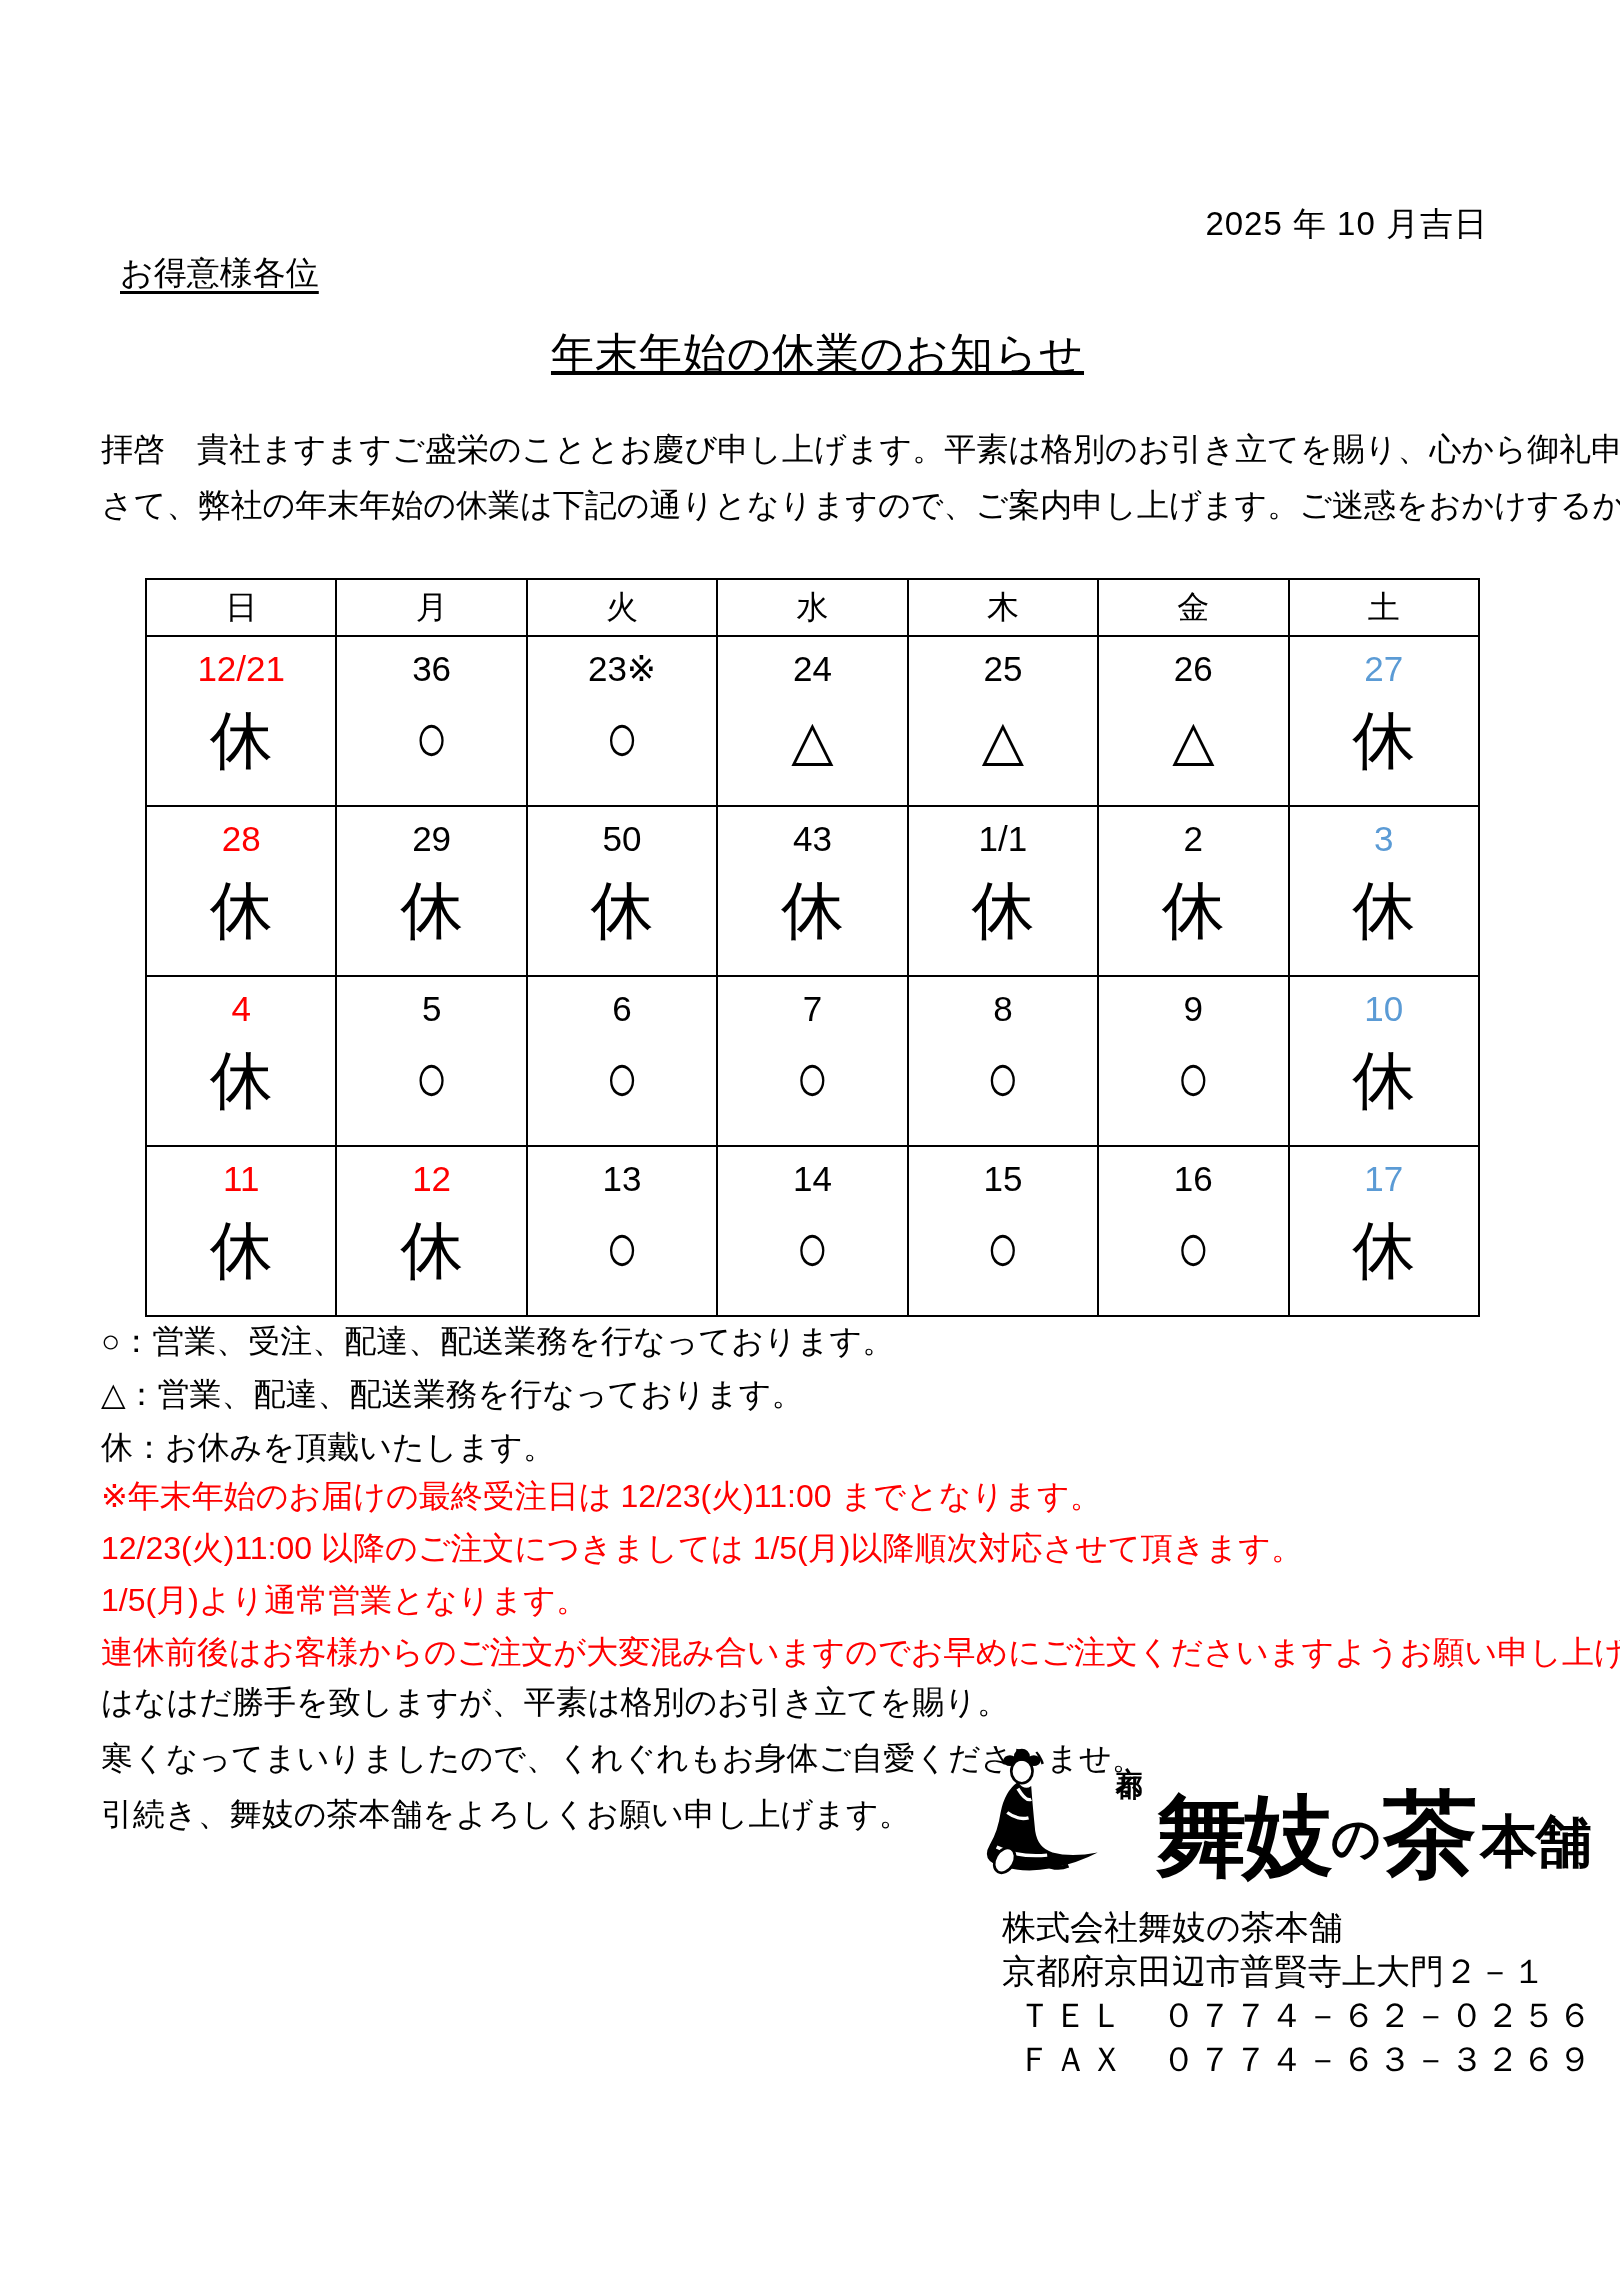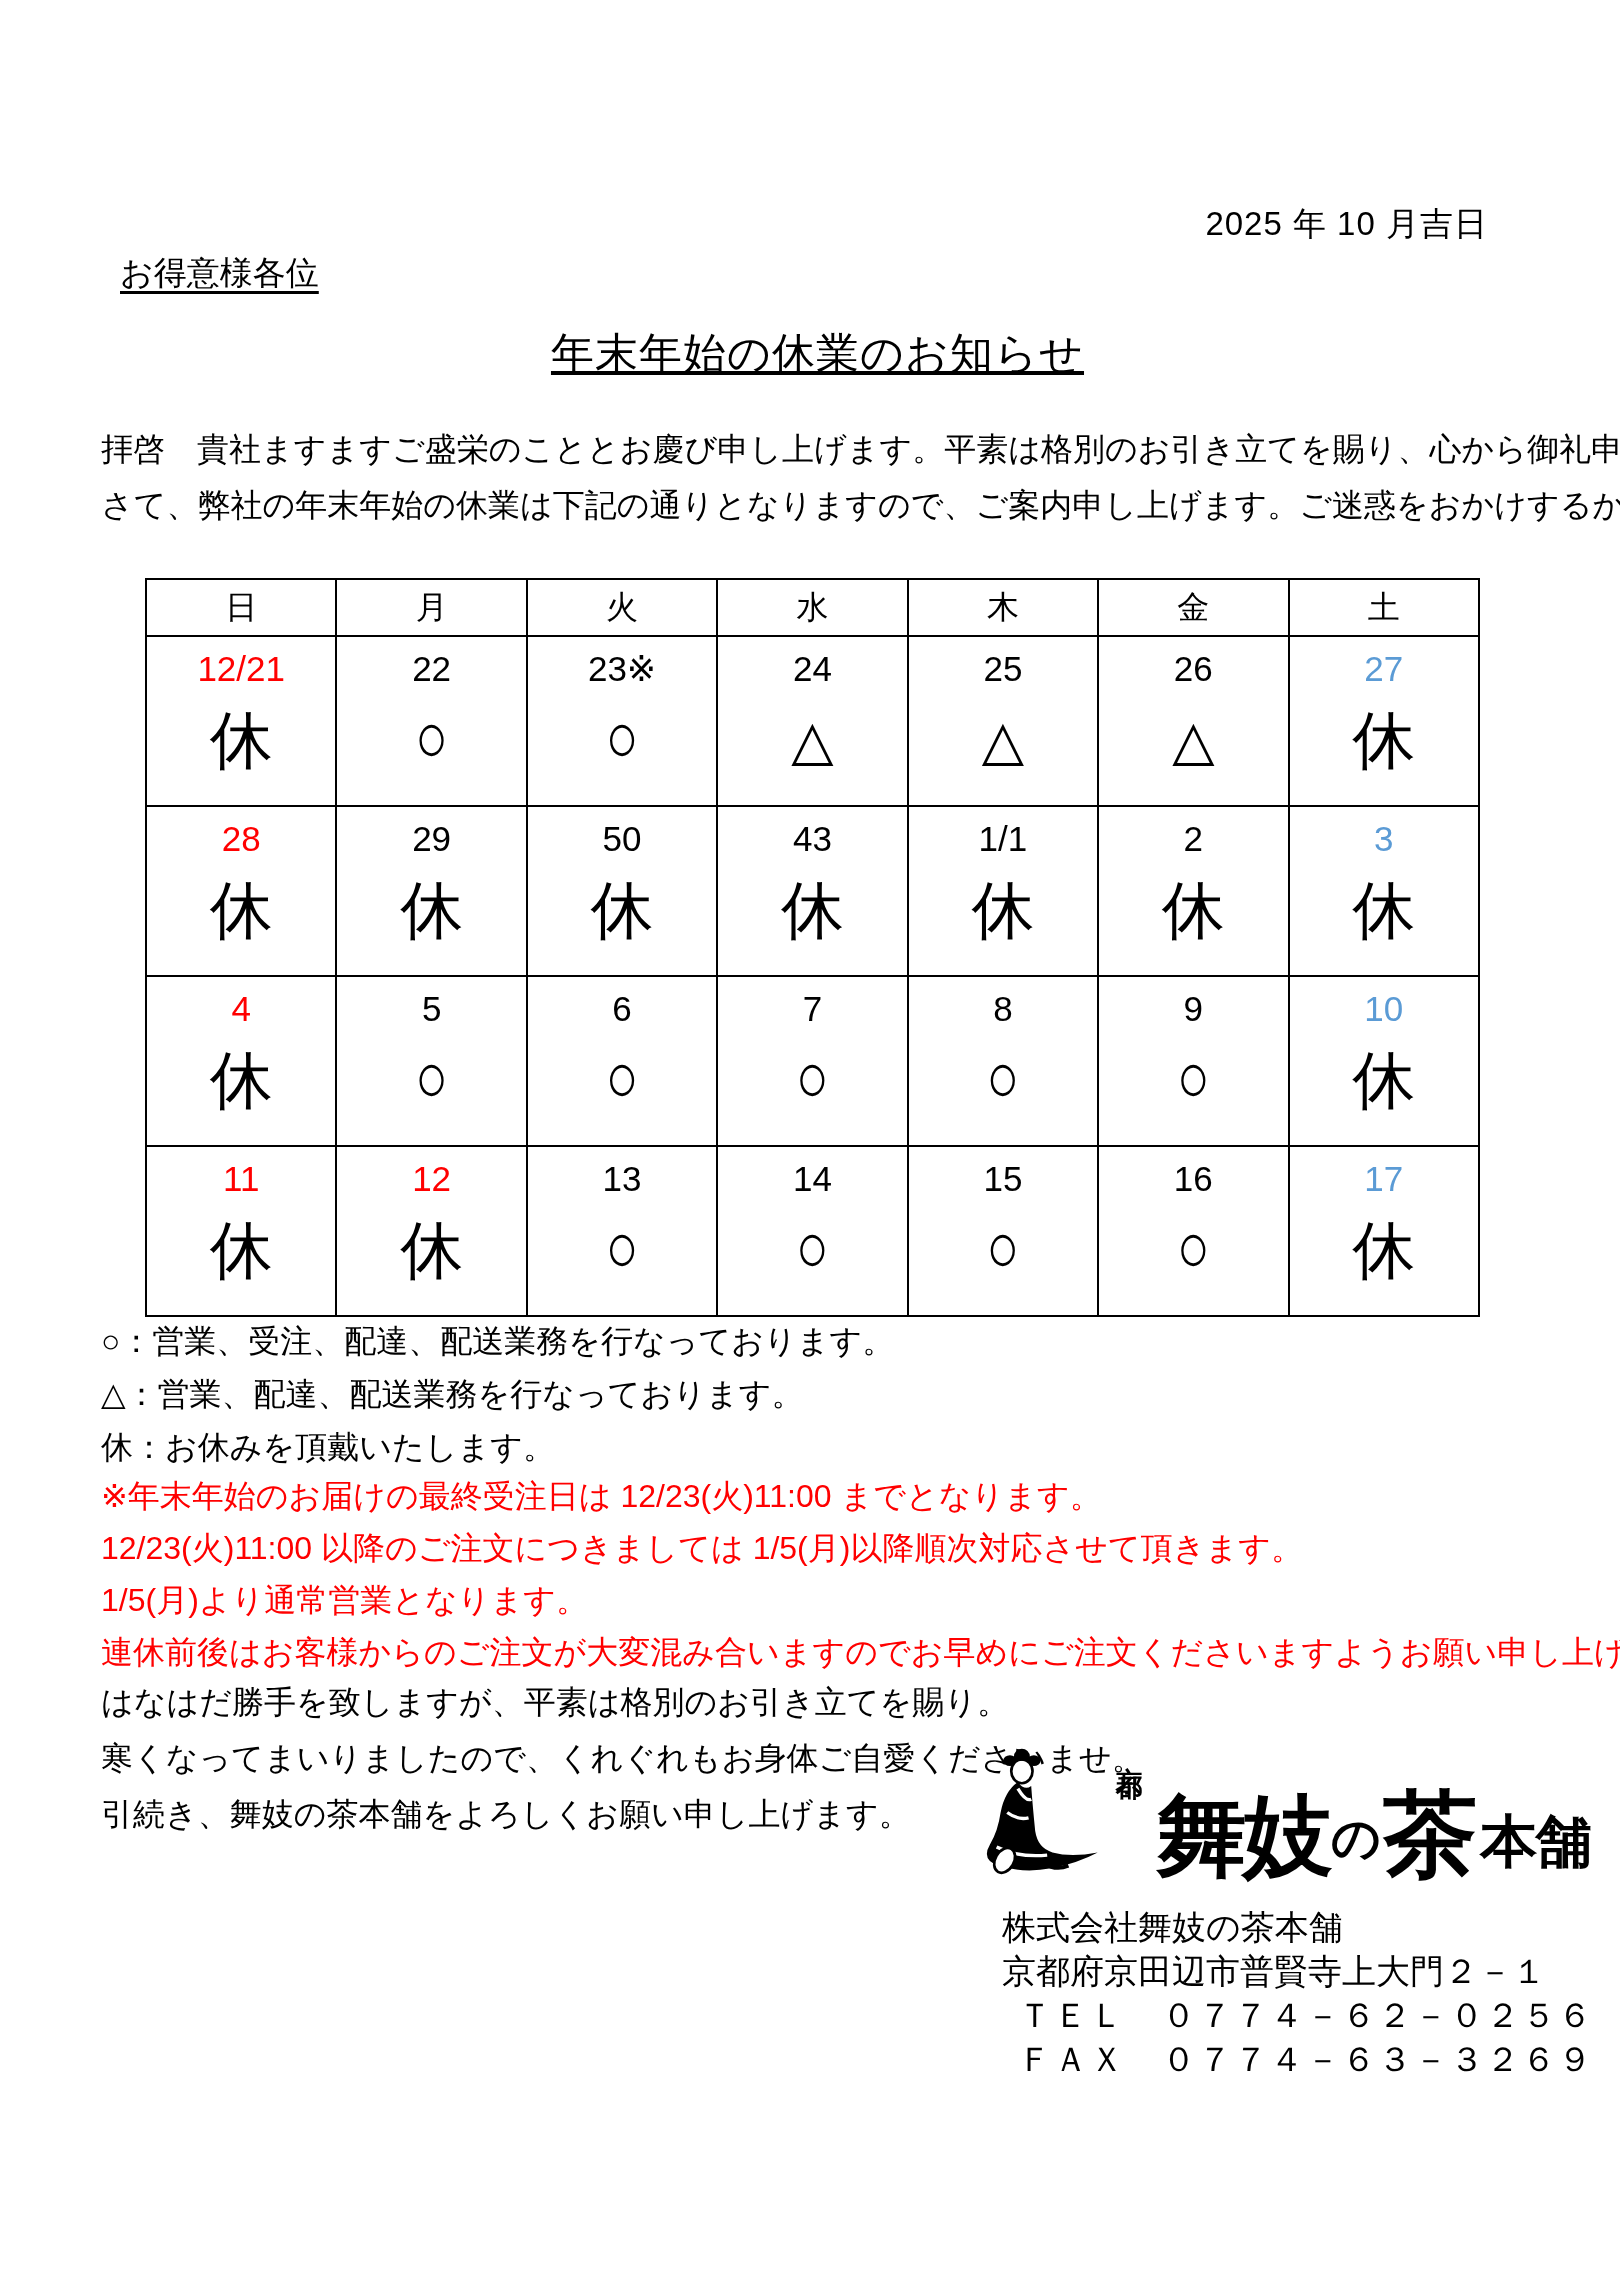--- a/index.html
+++ b/index.html
@@ -94,21 +94,21 @@
           <th>土</th>
         </tr>
     </thead>
     <tbody id="cal-body">
         <tr>
           <td>
             <div class="cell-date red">12/21</div>
             <div class="cell-mark kyu">休</div>
           </td>
           <td>
-            <div class="cell-date black">22</div>
+            <div class="cell-date black">36</div>
             <div class="cell-mark maru">○</div>
           </td>
           <td>
             <div class="cell-date black">23※</div>
             <div class="cell-mark maru">○</div>
           </td>
           <td>
             <div class="cell-date black">24</div>
             <div class="cell-mark sankaku">△</div>
           </td>

